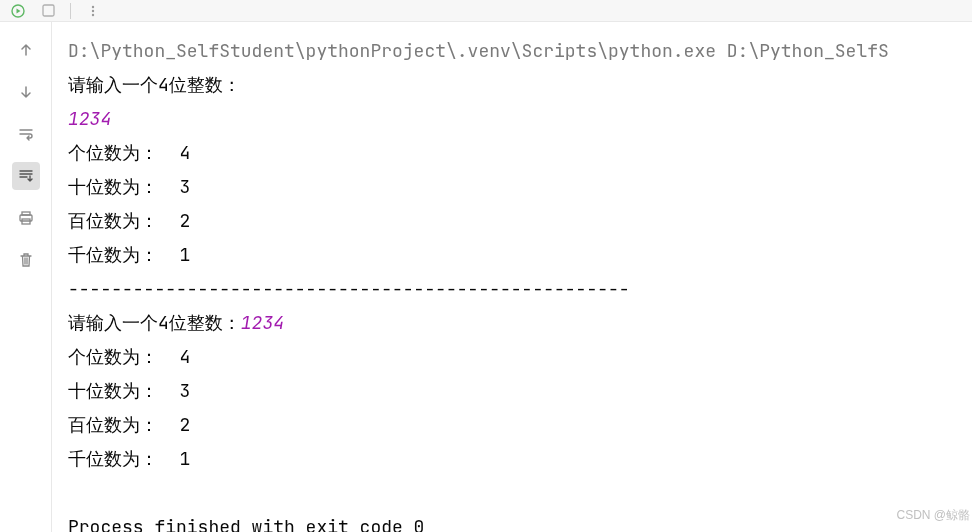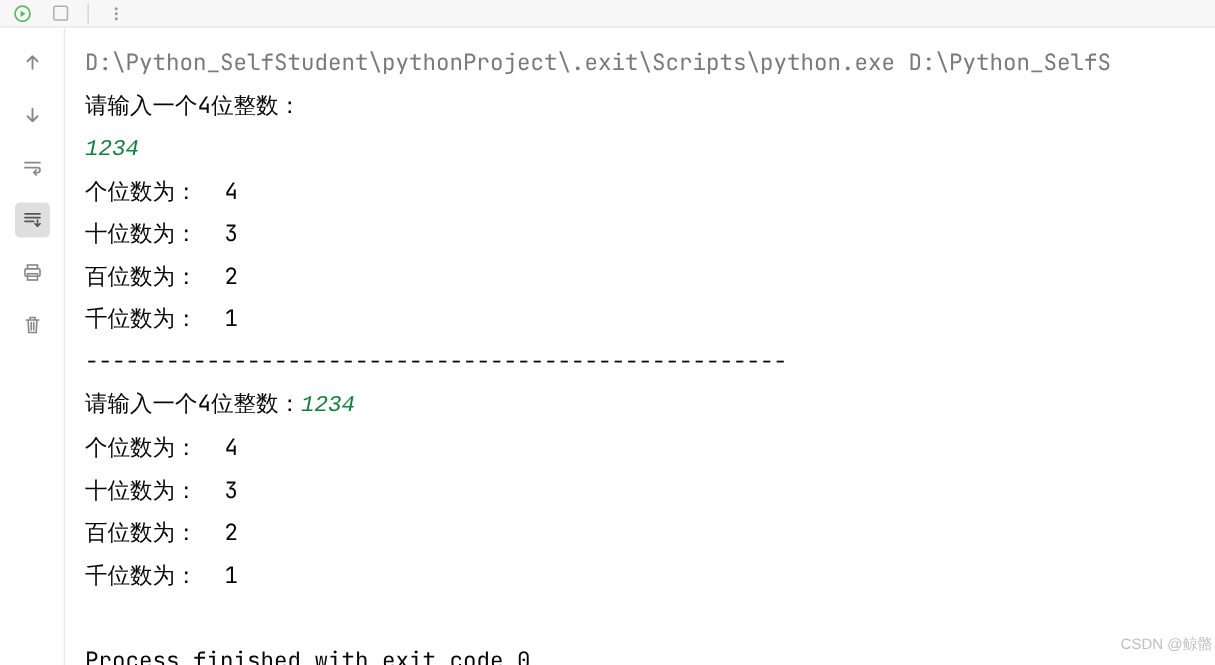--- a/index.html
+++ b/index.html
@@ -62,21 +62,21 @@
     .console {
       flex: 1;
       padding: 12px 0 0 16px;
       font-size: 18px;
       line-height: 34px;
       white-space: pre;
       overflow: hidden;
       color: #080808;
     }
     .cmd-line { color: #7a7a7a; }
-    .user-input { color: #15803d; font-style: italic; font-family: Liberation Mono, monospace; }
+    .user-input { color: #a21caf; font-style: italic; }
     .exit-line { color: #080808; }
     .watermark {
       position: absolute;
       bottom: 8px;
       right: 2px;
       font-size: 12px;
       color: #c0c0c0;
       font-family: sans-serif;
     }
     svg { display: block; }
@@ -135,21 +135,21 @@
           <rect x="4" y="9" width="8" height="5" fill="none" stroke="#888" stroke-width="1.3"></rect>
         </svg>
     </div>
     <div class="sidebar-icon">
       <svg width="16" height="16" viewBox="0 0 16 16">
           <path d="M3 4 L13 4 M6 4 L6 2 L10 2 L10 4 M4.5 4 L5 14 L11 14 L11.5 4 M7 6 L7 12 M9 6 L9 12" fill="none" stroke="#888" stroke-width="1.3" stroke-linecap="round"></path>
         </svg>
     </div>
   </div>
 
-  <div class="console"><span class="cmd-line">D:\Python_SelfStudent\pythonProject\.exit\Scripts\python.exe D:\Python_SelfS</span>
+  <div class="console"><span class="cmd-line">D:\Python_SelfStudent\pythonProject\.venv\Scripts\python.exe D:\Python_SelfS</span>
 <span>请输入一个4位整数：</span>
 <span class="user-input">1234</span>
 <span><span>个位数为：  </span><span>4</span></span>
 <span><span>十位数为：  </span><span>3</span></span>
 <span><span>百位数为：  </span><span>2</span></span>
 <span><span>千位数为：  </span><span>1</span></span>
 <span>----------------------------------------------------</span>
 <span><span>请输入一个4位整数：</span><span class="user-input">1234</span></span>
 <span><span>个位数为：  </span><span>4</span></span>
 <span><span>十位数为：  </span><span>3</span></span>

